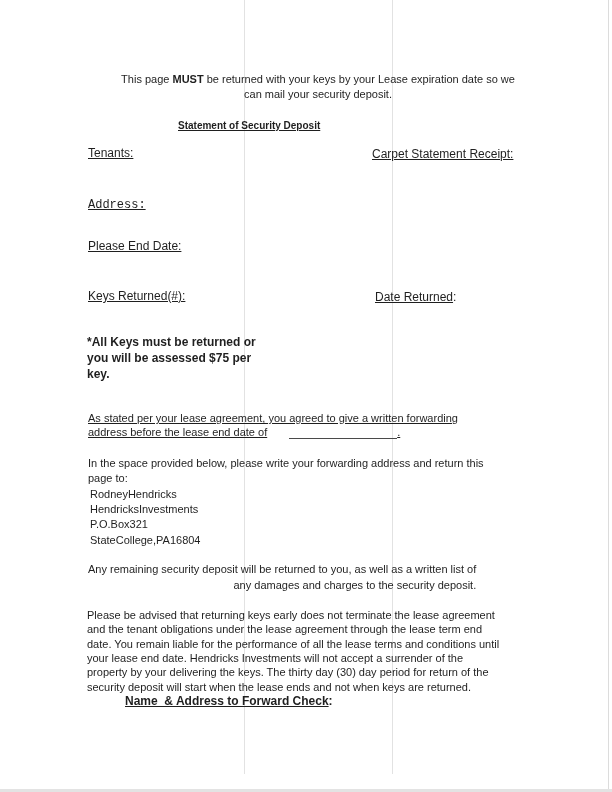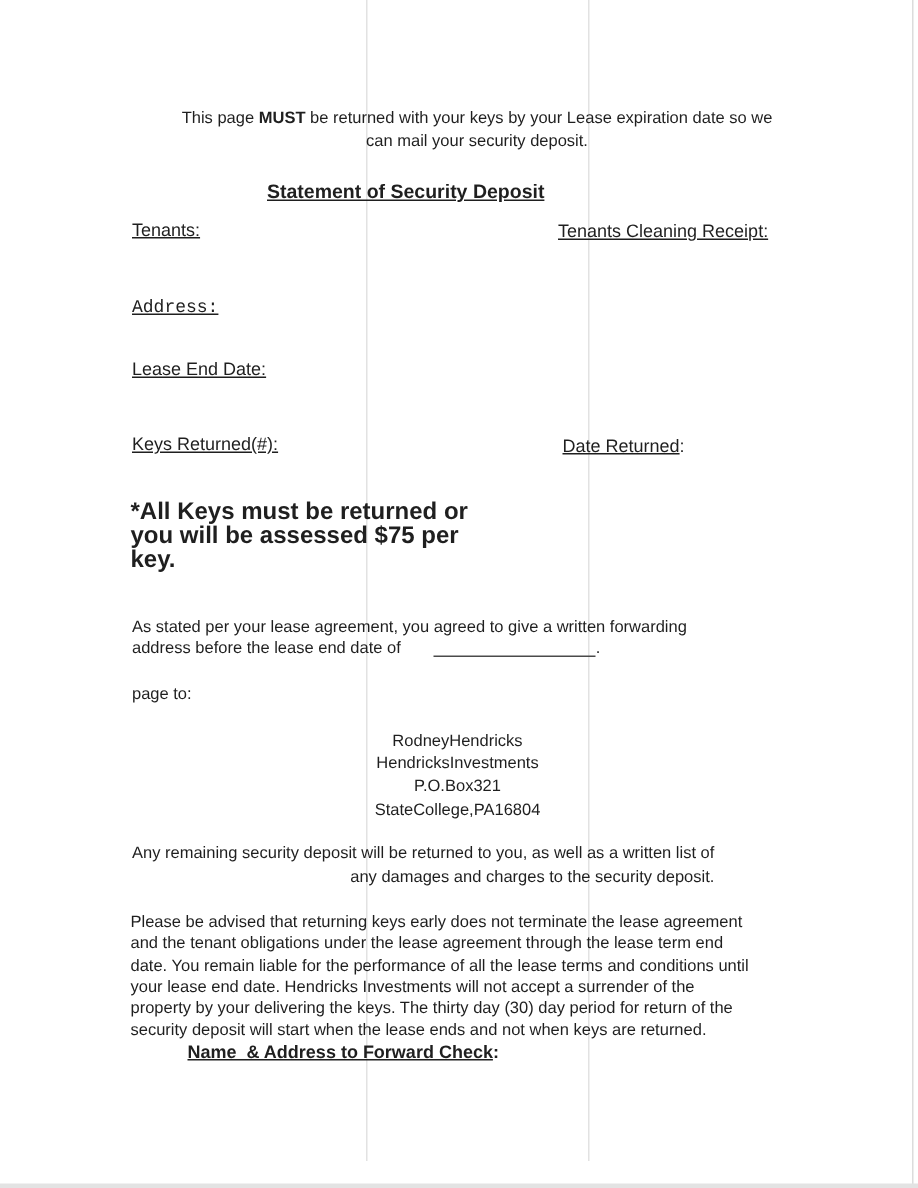--- a/index.html
+++ b/index.html
@@ -18,43 +18,43 @@
 
   
   .vline { position:absolute; top:0; width:1px; height:774px; background:#e2e2e2; }
   .vline-1 { left:244px; }
   .vline-2 { left:392px; }
   .redge { position:absolute; top:0; left:608px; width:1px; height:792px; background:#dcdcdc; }
   .bedge { position:absolute; left:0; top:789px; width:612px; height:3px; background:#e3e3e3; }
 
   
   .intro { left:76px; top:72px; width:484px; text-align:center; line-height:15px; }
-  .heading { left:178px; top:120px; font-size:13px; font-weight:bold; text-decoration:underline; }
+  .heading { left:178px; top:120px; font-size:10px; font-weight:bold; text-decoration:underline; }
 
   .lbl { font-size:12px; }
   .f-tenants { left:88px;  top:146px; }
   .f-carpet  { left:372px; top:147px; }
   .f-address { left:88px;  top:198px;font-family:Liberation Mono, monospace; }
   .f-lease   { left:88px;  top:239px; }
   .f-keys    { left:88px;  top:289px; }
   .f-date    { left:375px; top:290px; }
 
-  .keys-notice { left:87px; top:334px; font-size:16px; font-weight:bold; line-height:16px; }
+  .keys-notice { left:87px; top:334px; font-size:12px; font-weight:bold; line-height:16px; }
 
-  .fwd-clause { left:88px; top:411px; line-height:14.4px; }
+  .fwd-clause { left:88px; top:411px; line-height:14.4px;text-decoration:underline; }
   .blank {
     display:inline-block;
     width:108px; height:12px;
     margin-left:22px;
     border-bottom:1px solid #4a4a4a;
     vertical-align:-3px;
   }
 
   .return-instr { left:88px; top:456px; line-height:14.6px; }
-  .mail-addr { left:90px; top:487px; width:430px; text-align:center; line-height:15.2px; }
+  .mail-addr { left:90px; top:487px; width:430px; line-height:15.2px; }
   .deposit-return { left:88px; top:562px; line-height:15.8px;text-align:right; }
   .advisory { left:87px; top:608px; line-height:14.35px; }
   .fwd-check { left:87px; top:694px; font-size:12px; font-weight:bold; white-space:pre-wrap;padding-left:38px; }
 </style>
 </head>
 <body>
 
 <div class="page">
 
   <div class="vline vline-1"></div>
@@ -63,38 +63,39 @@
   <div class="bedge"></div>
 
   <div class="abs intro">
     <div><span>This page </span><b>MUST</b><span> be returned with your keys by your Lease expiration date so we</span></div>
     <div>can mail your security deposit.</div>
   </div>
 
   <div class="abs heading">Statement of Security Deposit</div>
 
   <div class="abs lbl f-tenants"><span class="u">Tenants:</span><span></span></div>
-  <div class="abs lbl f-carpet"><span class="u">Tenants Cleaning Receipt:</span><span></span></div>
+  <div class="abs lbl f-carpet"><span class="u">Carpet Statement Receipt:</span><span></span></div>
   <div class="abs lbl f-address"><span class="u">Address:</span><span></span></div>
-  <div class="abs lbl f-lease"><span class="u">Lease End Date:</span><span></span></div>
+  <div class="abs lbl f-lease"><span class="u">Please End Date:</span><span></span></div>
   <div class="abs lbl f-keys"><span class="u">Keys Returned(#):</span><span></span></div>
   <div class="abs lbl f-date"><span class="u">Date Returned</span><span>:</span></div>
 
   <div class="abs keys-notice">
     <div>*All Keys must be returned or</div>
     <div>you will be assessed $75 per</div>
     <div>key.</div>
   </div>
 
   <div class="abs fwd-clause">
     <div>As stated per your lease agreement, you agreed to give a written forwarding</div>
     <div><span>address before the lease end date of</span><span class="blank"></span><span>.</span></div>
   </div>
 
   <div class="abs return-instr">
+    <div>In the space provided below, please write your forwarding address and return this</div>
     <div>page to:</div>
   </div>
 
   <div class="abs mail-addr">
     <div>RodneyHendricks</div>
     <div>HendricksInvestments</div>
     <div>P.O.Box321</div>
     <div>StateCollege,PA16804</div>
   </div>
 

